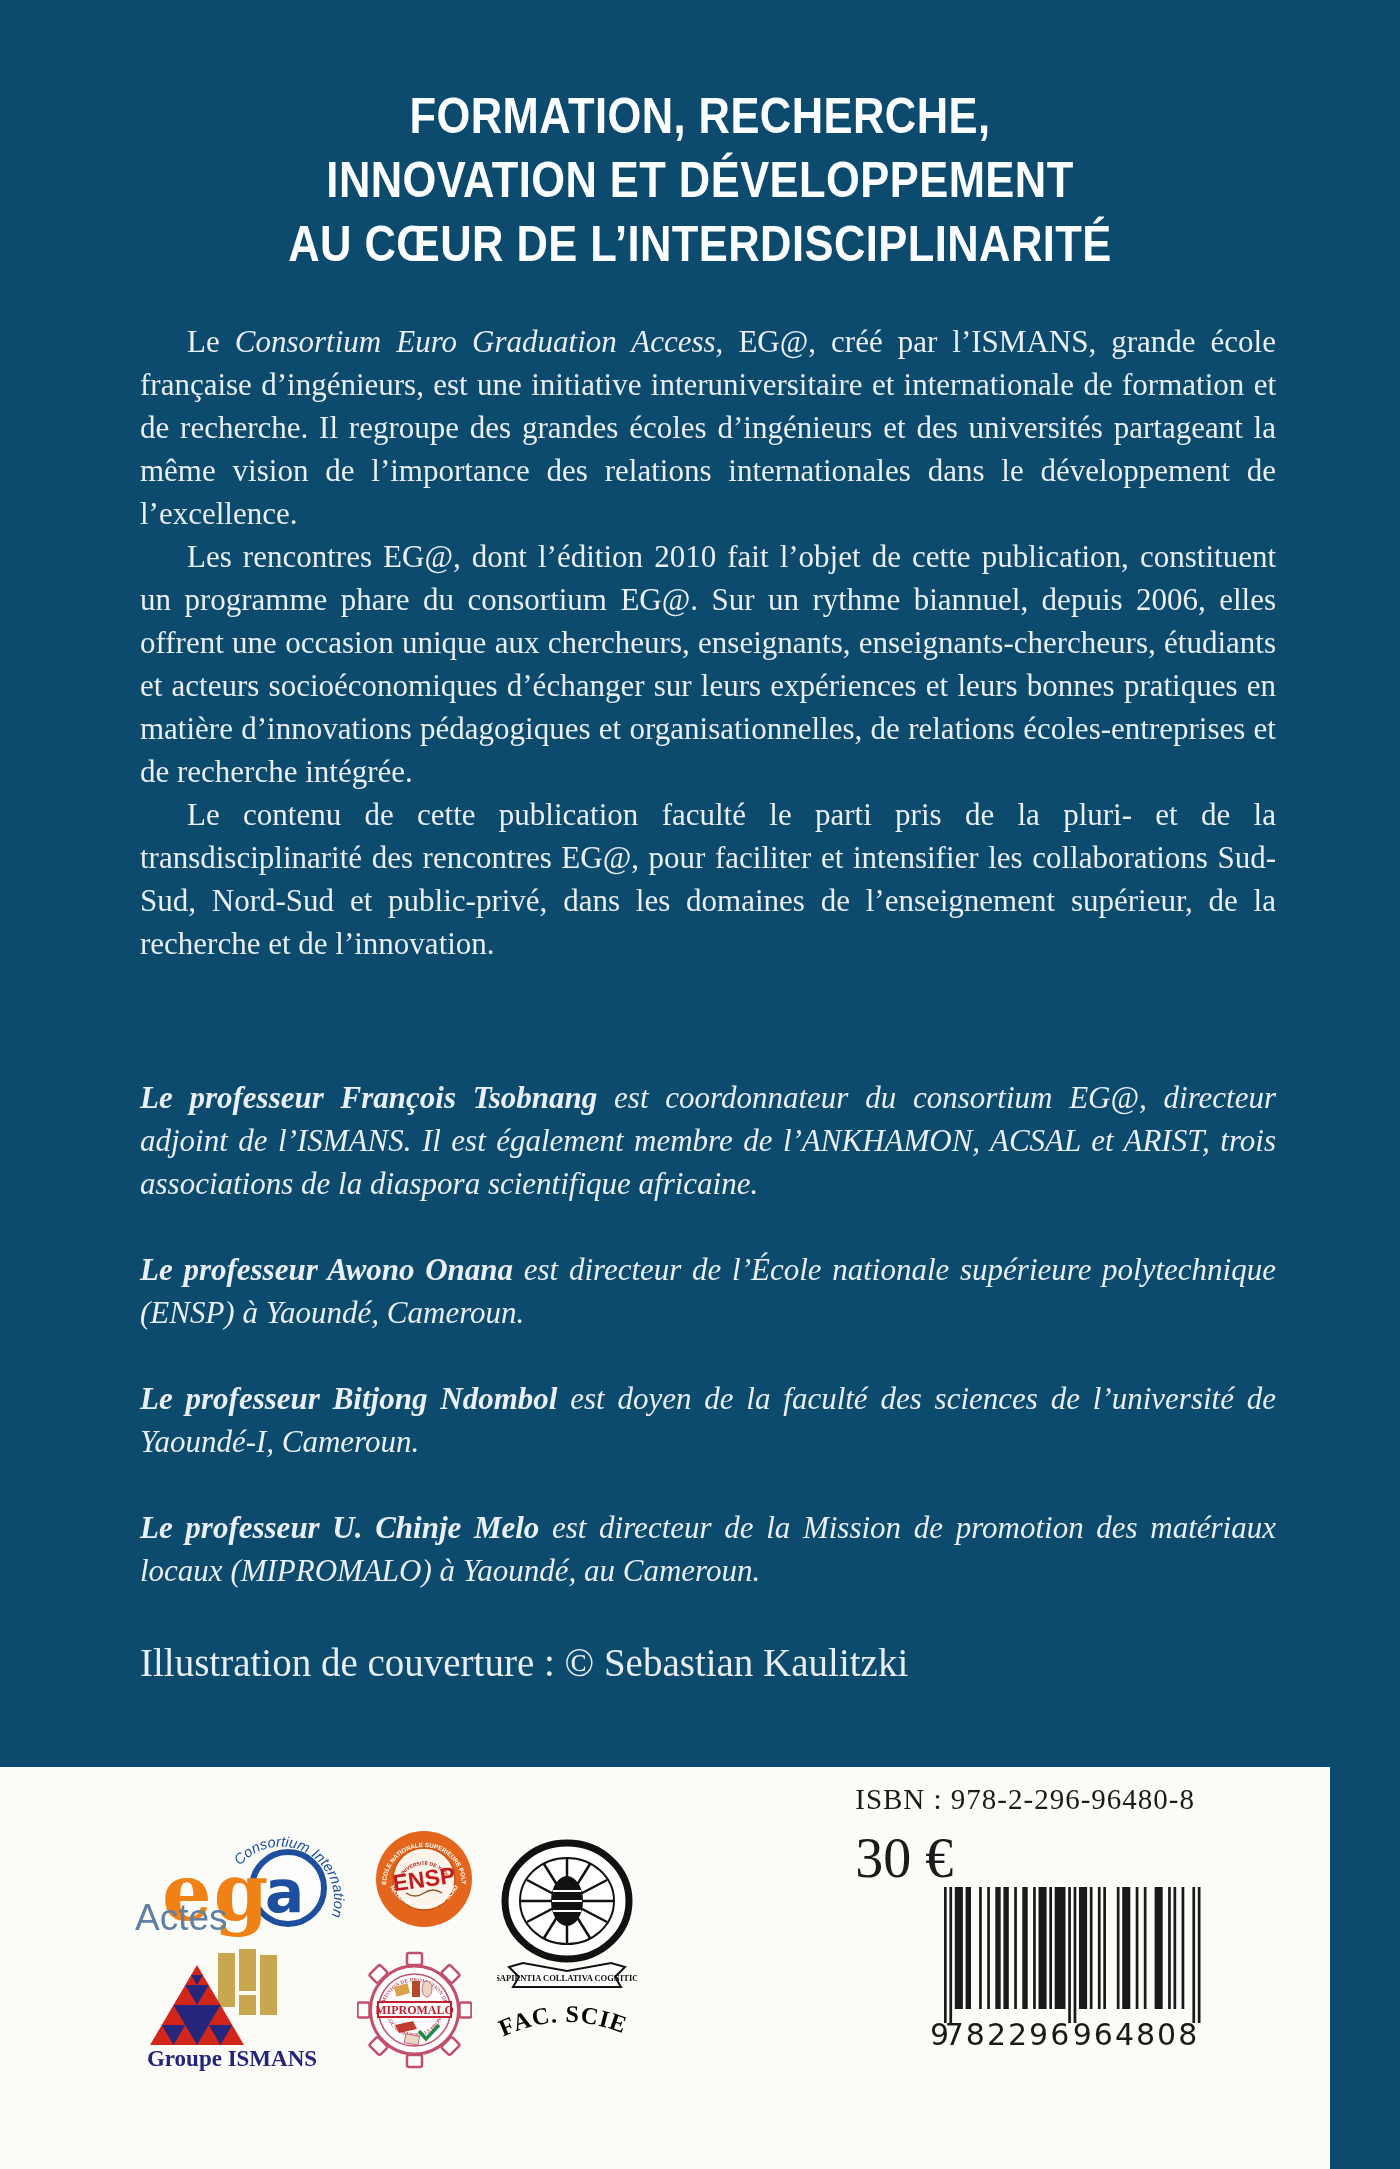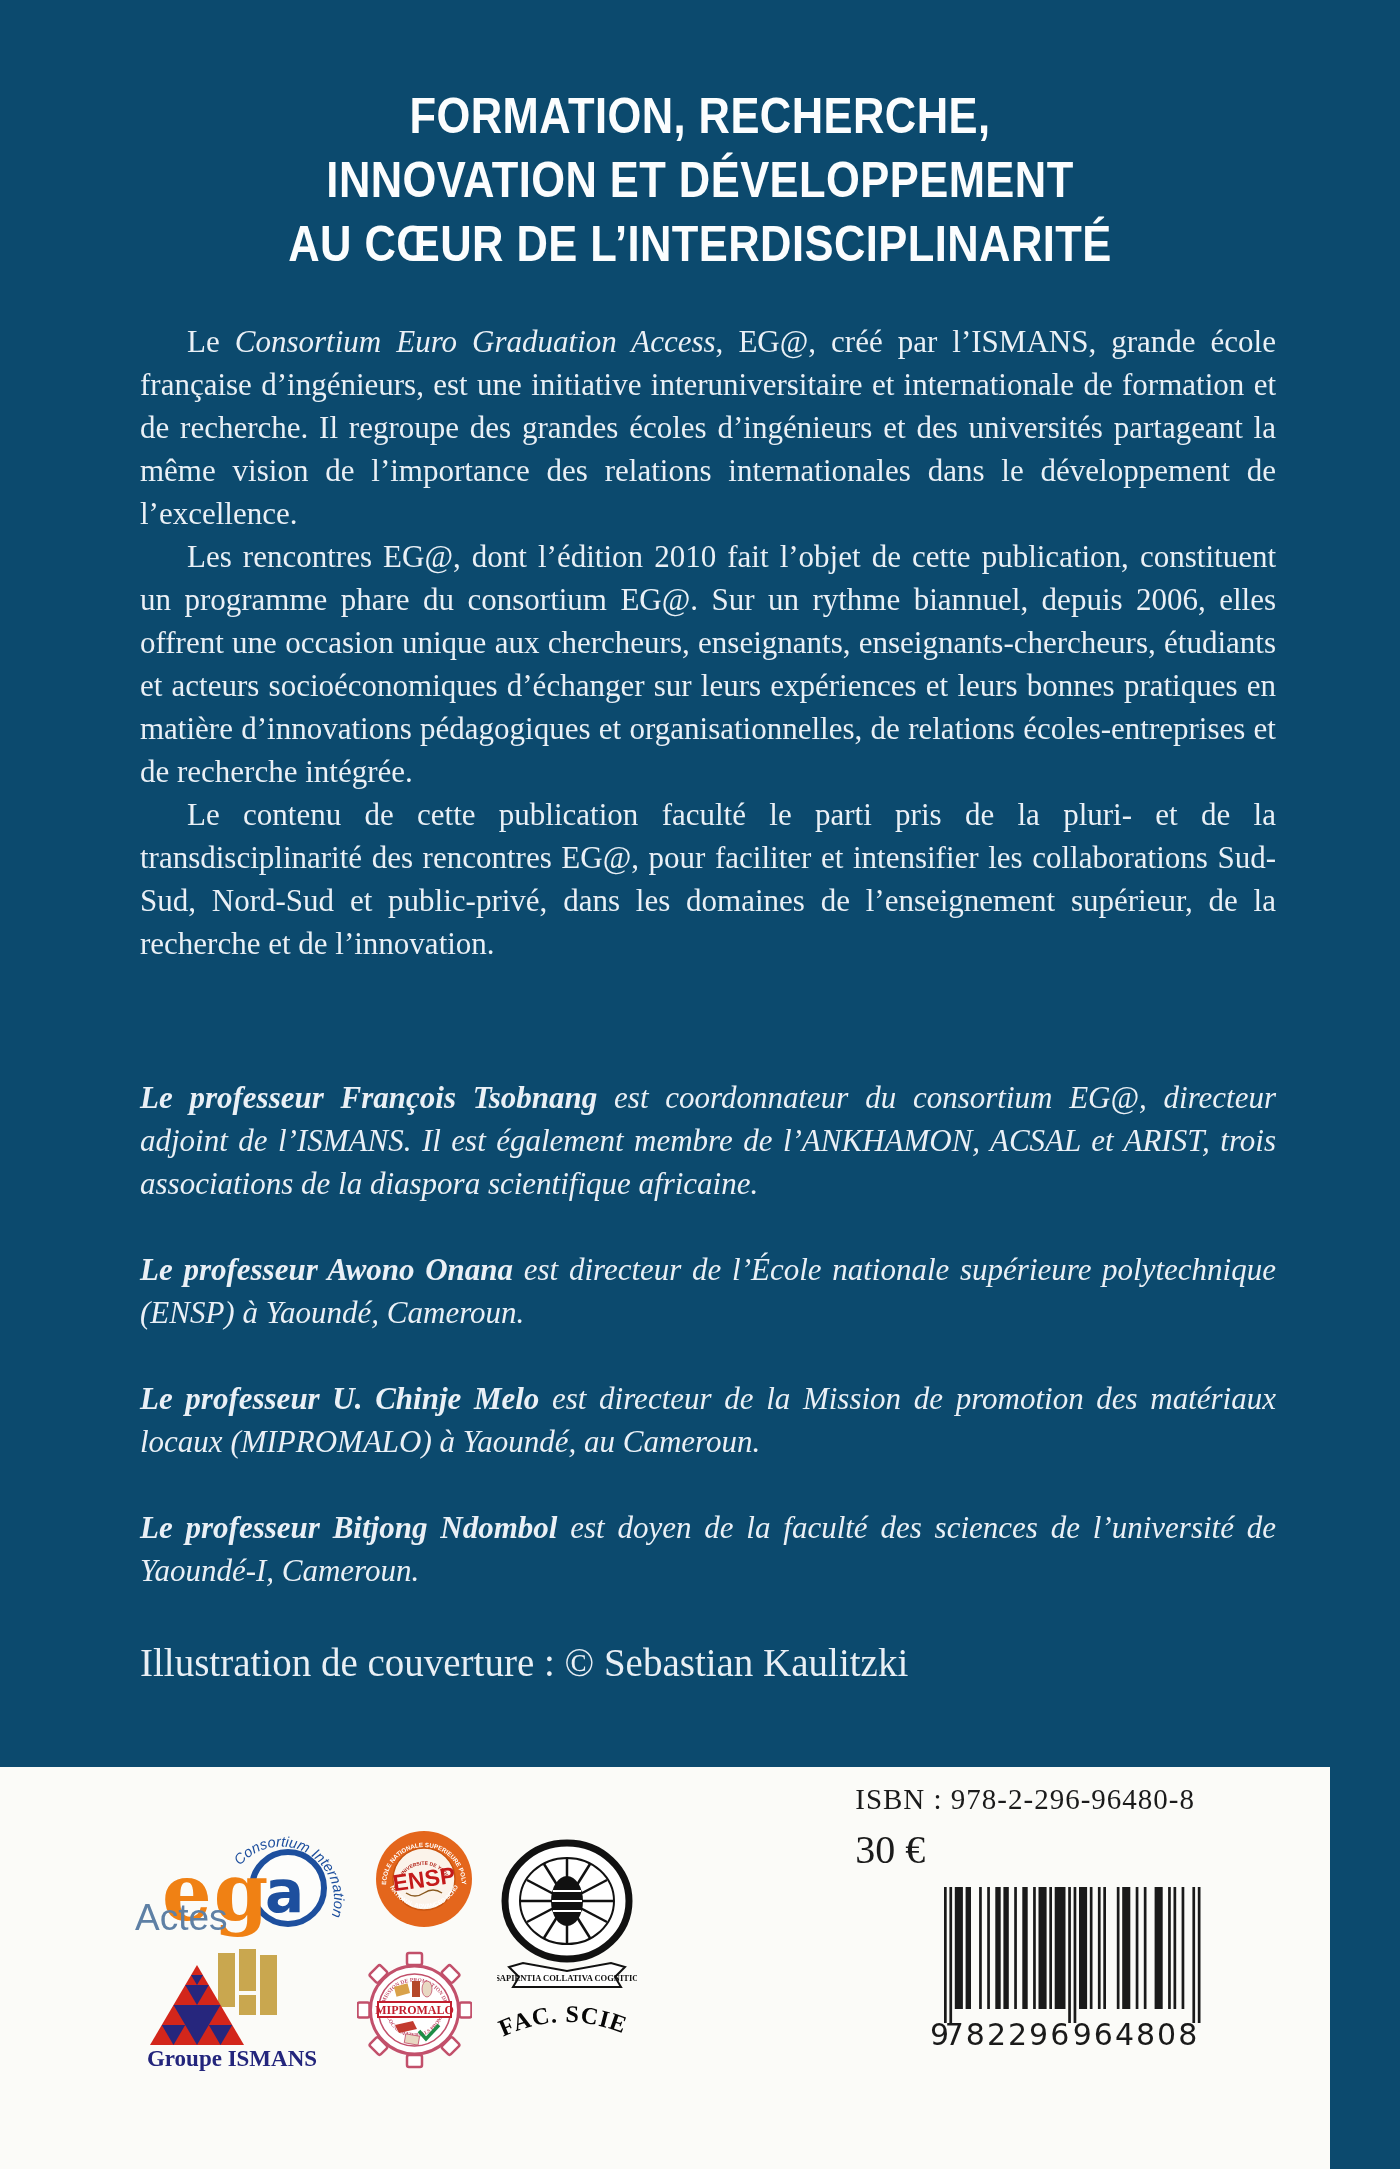--- a/index.html
+++ b/index.html
@@ -18,21 +18,21 @@
   .bios{position:absolute;top:1076px;left:140px;width:1136px;color:#EAF0F6;
         font-size:31px;line-height:43px;text-align:justify;font-style:italic;}
   .bio{margin:0 0 43px 0;}
   .bio strong{font-weight:700;}
   .credit{position:absolute;top:1640px;left:140px;margin:0;color:#E9EFF5;font-size:39px;}
   
   .band{position:absolute;top:1767px;left:0;width:1330px;height:402px;background:#FBFBF8;}
   .band > *{position:absolute;}
   .isbn-box{top:16px;right:135px;text-align:left;color:#1B1B1B;}
   .isbn{font-size:29px;letter-spacing:1px;margin:0;}
-  .price{font-size:40px;margin:10px 0 0 0;}
+  .price{font-size:56px;margin:10px 0 0 0;}
   .logo-ega{left:100px;top:55px;}
   .logo-ensp{left:374px;top:62px;}
   .logo-uy1{left:497px;top:72px;}
   .logo-ismans{left:140px;top:182px;}
   .logo-mipromalo{left:357px;top:184px;}
   .barcode{left:930px;top:120px;}
 </style>
 </head>
 <body>
 
@@ -46,22 +46,22 @@
 
   <div class="synopsis">
     <p><span>Le </span><em>Consortium Euro Graduation Access</em><span>, EG@, créé par l’ISMANS, grande école française d’ingénieurs, est une initiative interuniversitaire et internationale de formation et de recherche. Il regroupe des grandes écoles d’ingénieurs et des universités partageant la même vision de l’importance des relations internationales dans le développement de l’excellence.</span></p>
     <p>Les rencontres EG@, dont l’édition 2010 fait l’objet de cette publication, constituent un programme phare du consortium EG@. Sur un rythme biannuel, depuis 2006, elles offrent une occasion unique aux chercheurs, enseignants, enseignants-chercheurs, étudiants et acteurs socioéconomiques d’échanger sur leurs expériences et leurs bonnes pratiques en matière d’innovations pédagogiques et organisationnelles, de relations écoles-entreprises et de recherche intégrée.</p>
     <p>Le contenu de cette publication faculté le parti pris de la pluri- et de la transdisciplinarité des rencontres EG@, pour faciliter et intensifier les collaborations Sud-Sud, Nord-Sud et public-privé, dans les domaines de l’enseignement supérieur, de la recherche et de l’innovation.</p>
   </div>
 
   <div class="bios">
     <p class="bio"><strong>Le professeur François Tsobnang</strong><span> est coordonnateur du consortium EG@, directeur adjoint de l’ISMANS. Il est également membre de l’ANKHAMON, ACSAL et ARIST, trois associations de la diaspora scientifique africaine.</span></p>
     <p class="bio"><strong>Le professeur Awono Onana</strong><span> est directeur de l’École nationale supérieure polytechnique (ENSP) à Yaoundé, Cameroun.</span></p>
+    <p class="bio"><strong>Le professeur Bitjong Ndombol</strong><span> est doyen de la faculté des sciences de l’université de Yaoundé-I, Cameroun.</span></p>
     <p class="bio"><strong>Le professeur U. Chinje Melo</strong><span> est directeur de la Mission de promotion des matériaux locaux (MIPROMALO) à Yaoundé, au Cameroun.</span></p>
-    <p class="bio"><strong>Le professeur Bitjong Ndombol</strong><span> est doyen de la faculté des sciences de l’université de Yaoundé-I, Cameroun.</span></p>
   </div>
 
   <p class="credit">Illustration de couverture : © Sebastian Kaulitzki</p>
 
   <div class="band">
 
     <svg class="logo-ega" width="245" height="118" viewBox="0 0 245 118">
       <defs>
         <path id="ega-arc" d="M 140 44 A 53 53 0 0 1 232 92" fill="none"></path>
       </defs>

